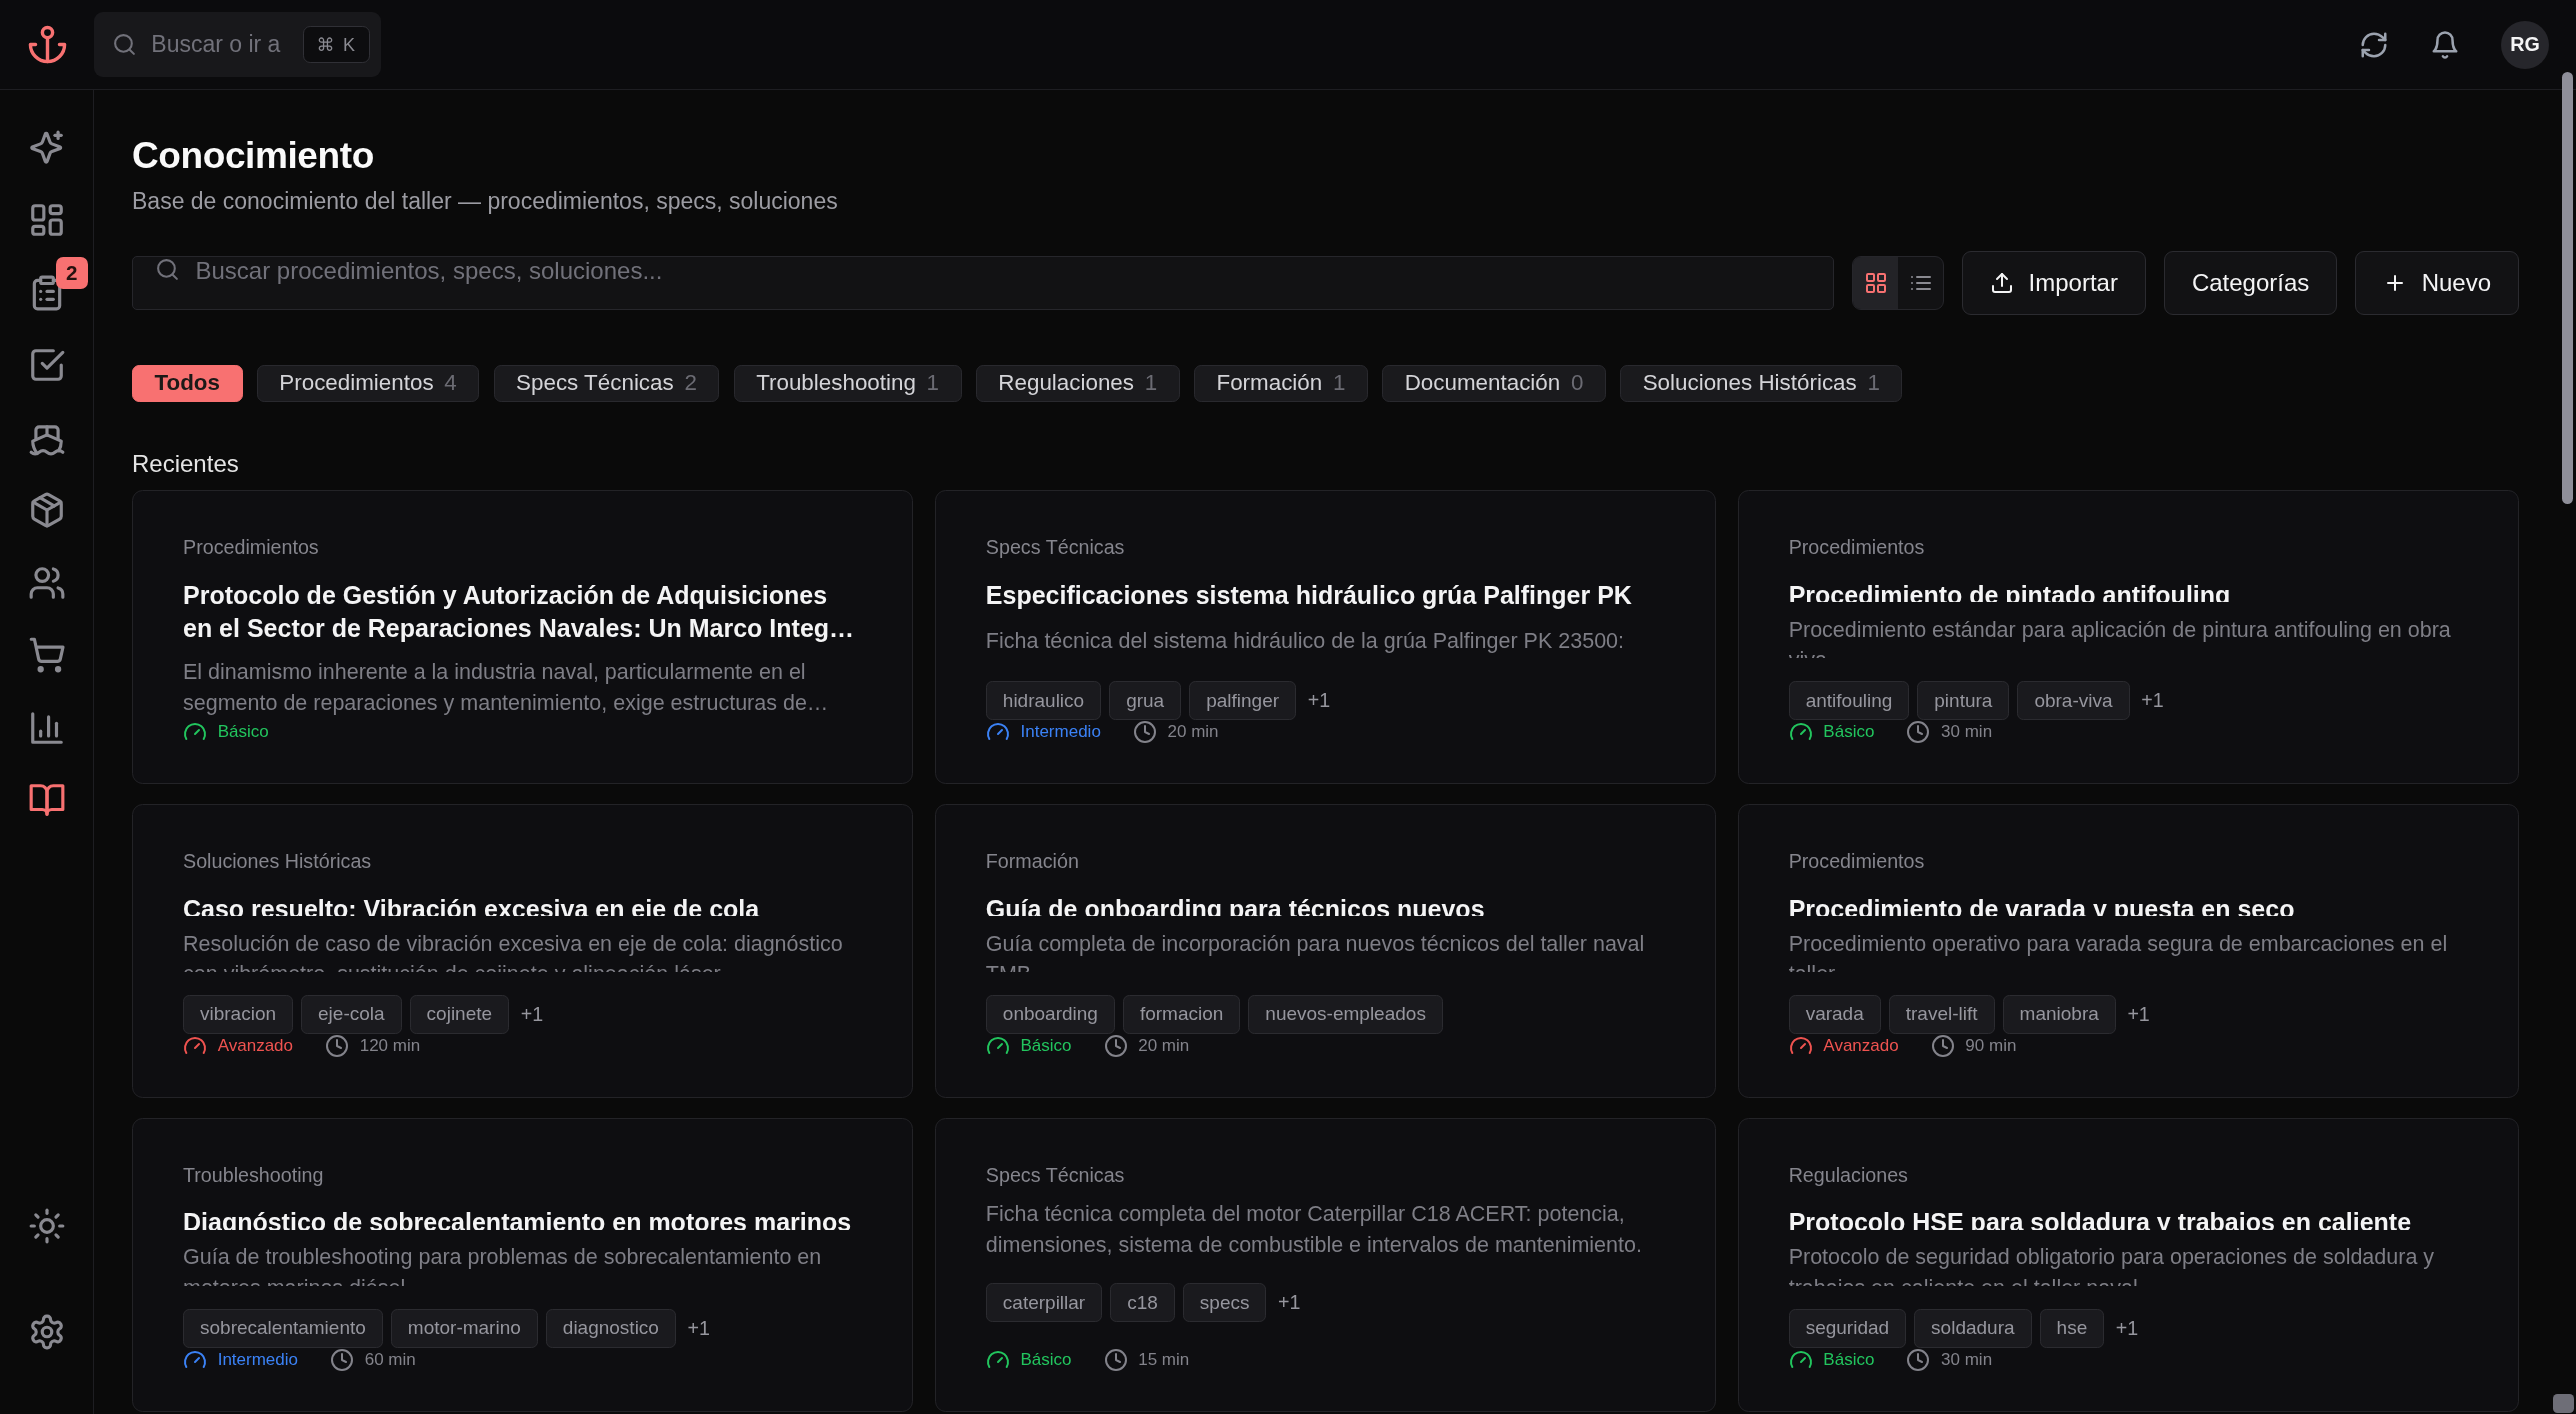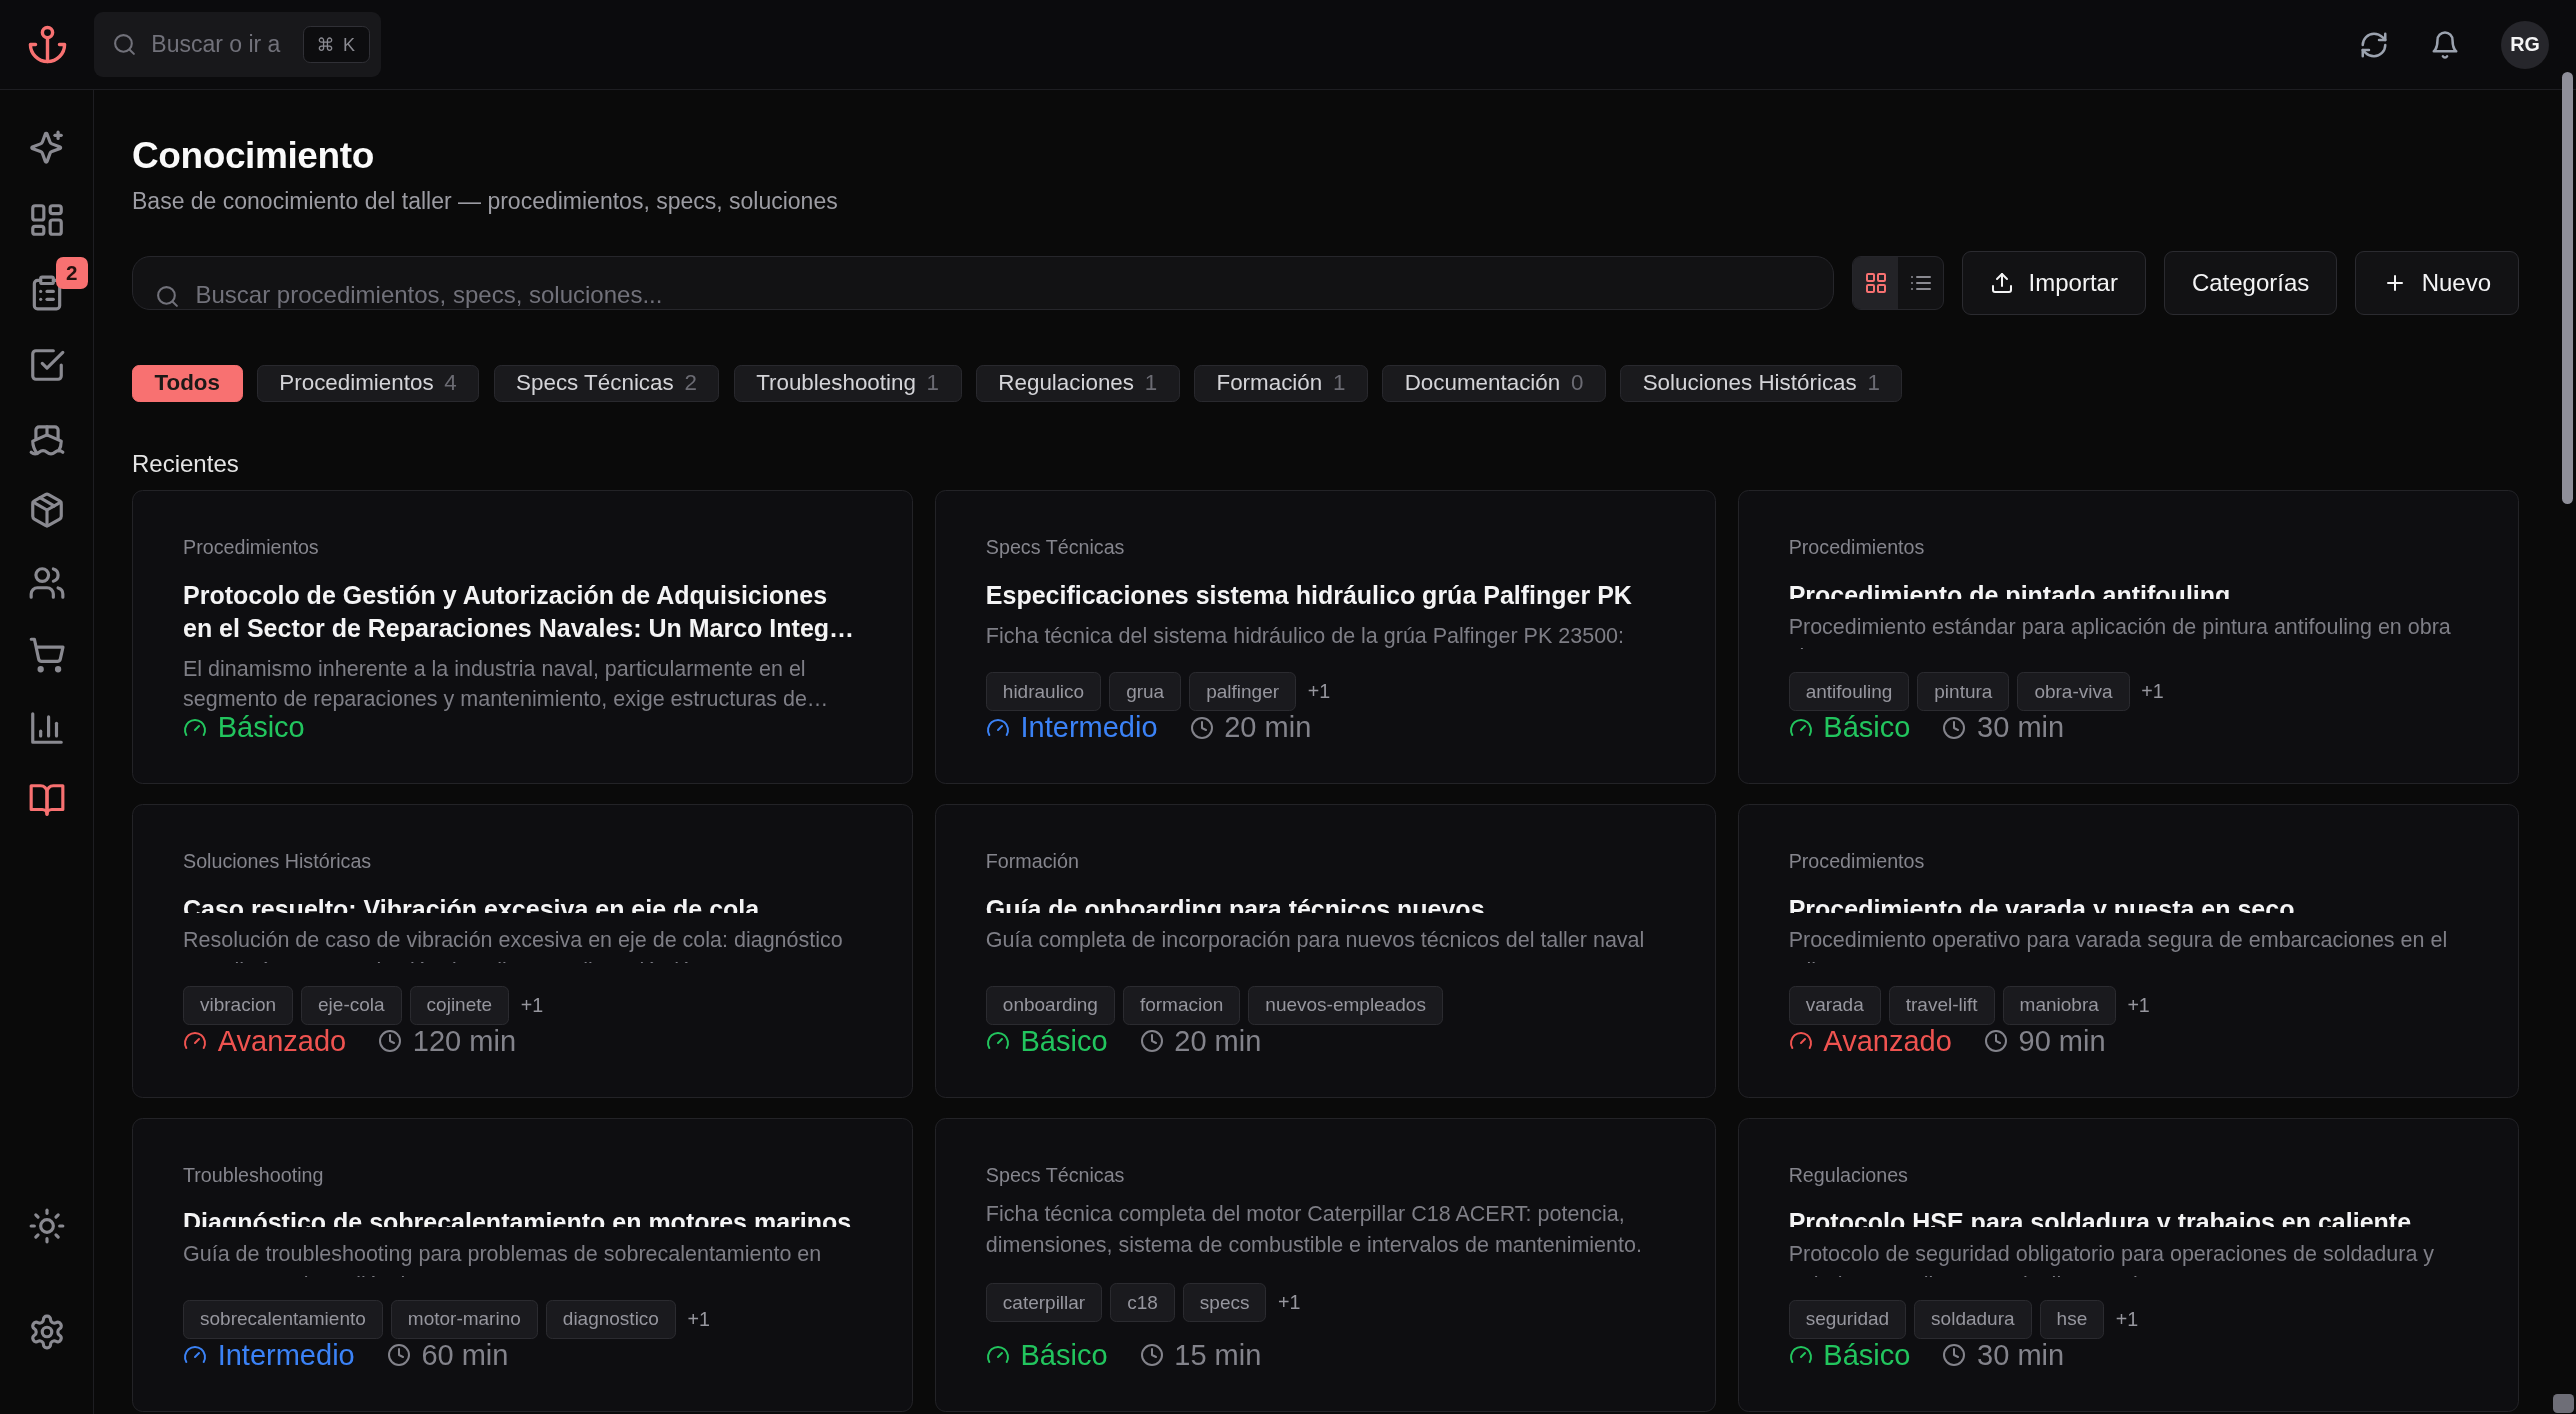--- a/index.html
+++ b/index.html
@@ -63,22 +63,22 @@
   }
   .side-footer { margin-top:auto; display:flex; flex-direction:column; gap:34px; }
 
   
   .content { position:absolute; top:90px; left:94px; right:0; bottom:0; padding:45px 57px 0 38px; }
   .page-title { font-size:37px; font-weight:700; color:#fafafa; letter-spacing:-0.4px; }
   .page-subtitle { margin-top:10.7px; font-size:23px; color:#9c9ca3; }
 
   .toolbar { display:flex; align-items:center; gap:18px; margin-top:36px; }
   .search-box {
-    flex:1; height:54px; background:#121214; border:0.9px solid #26262b; border-radius:18px;
-    display:flex; align-items:flex-end; gap:16px; padding:0 21.5px; color:#71717a;
+    flex:1; height:54px; background:#121214; border:0.9px solid #26262b; border-radius:5px;
+    display:flex; align-items:flex-start; gap:16px; padding:0 21.5px; color:#71717a;
   }
   .search-box svg { width:25px; height:25px; flex:none; }
   .search-box input {
     flex:1; background:transparent; border:none; outline:none;
     color:#d4d4d8; font-size:24px; font-family:"Liberation Sans",sans-serif;
   }
   .search-box input::placeholder { color:#71717a; }
   .view-toggle { height:54px; background:#121214; border:0.9px solid #26262b; border-radius:9px; display:flex; overflow:hidden; }
   .vt-btn { width:45px; display:flex; align-items:center; justify-content:center; background:none; border:none; color:#8a8a91; cursor:pointer; }
   .vt-btn svg { width:24px; height:24px; }
@@ -116,21 +116,21 @@
     display:-webkit-box; -webkit-line-clamp:2; -webkit-box-orient:vertical; overflow:hidden;
   }
   .card-tags { display:flex; align-items:center; gap:8px; margin-top:23px; }
   .tag {
     height:39px; display:flex; align-items:center; padding:0 16px;
     background:#1a1a1e; border:0.9px solid #2b2b30; border-radius:6.3px;
     font-size:19px; color:#96969e; white-space:nowrap;
   }
   .tag-more { font-size:19.7px; color:#96969e; margin-left:3.6px; }
   .card-meta { margin-top:auto; display:flex; align-items:center; gap:32px; }
-  .meta-item { display:flex; align-items:center; gap:10.7px; font-size:29px; font-weight:500; }
+  .meta-item { display:flex; align-items:center; gap:10.7px; font-size:17px; font-weight:500; }
   .meta-item svg { width:24px; height:24px; }
   .meta-duration { color:#83838b; font-weight:400; }
   .lvl-basico { color:#22c55e; }
   .lvl-intermedio { color:#3b82f6; }
   .lvl-avanzado { color:#ef5350; }
 
   
   .scroll-thumb { position:absolute; right:2.7px; top:72px; width:11.6px; height:432px; background:#8f8f99; border-radius:6.3px; z-index:9; }
   .scroll-corner { position:absolute; right:1.8px; bottom:1.8px; width:21.5px; height:19.7px; background:#6e6e77; border-radius:4.5px; z-index:9; }
 </style>

